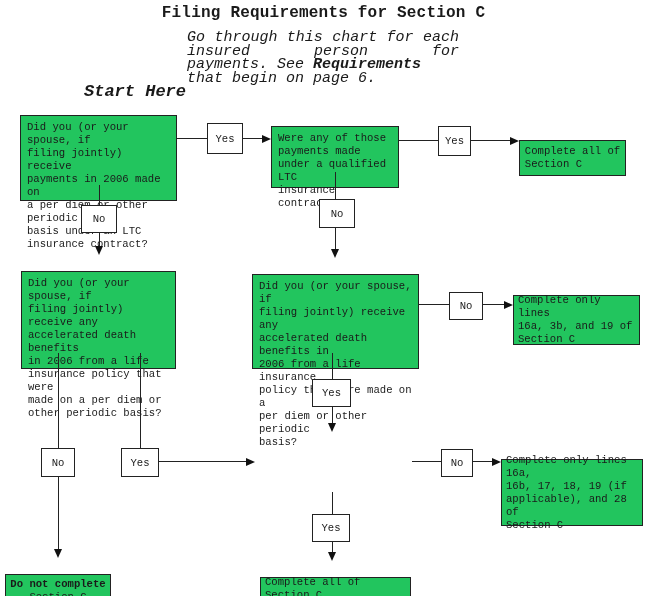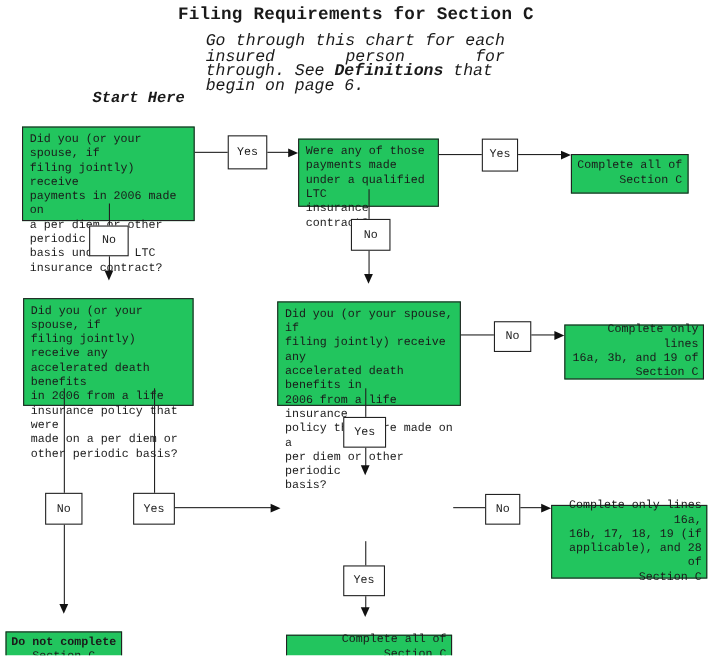--- a/index.html
+++ b/index.html
@@ -8,30 +8,30 @@
     font-family:Liberation Mono, monospace;color:#1a1a1a;overflow:hidden;
   }
   .title{
     position:absolute;left:0;top:4px;width:100%;text-align:center;
     font-size:16px;font-weight:bold;letter-spacing:.2px;
   }
   .subtitle{position:absolute;left:187px;top:31px;width:272px;
     font-style:italic;font-size:15px;line-height:13.5px;}
   .subtitle .just{text-align:justify;text-align-last:justify;}
   .subtitle .bold{font-weight:bold;}
-  .start{position:absolute;left:84px;top:82px;font-size:14px;
+  .start{position:absolute;left:84px;top:82px;font-size:17px;
     font-style:italic;font-weight:bold;}
   .box{
     position:absolute;border:1.4px solid #222;background:#22c55e;
     font-size:10.6px;line-height:13px;box-sizing:border-box;
     white-space:pre-line;
     margin-top:16px;
   }
   .qbox{padding:5px 6px;text-align:left;}
-  .rbox{display:flex;align-items:center;justify-content:center;text-align:right;padding:2px 4px;}
+  .rbox{display:flex;align-items:center;justify-content:center;text-align:left;padding:2px 4px;}
   .lbl{
     position:absolute;border:1.4px solid #222;background:#fff;box-sizing:border-box;
     display:flex;align-items:center;justify-content:center;font-size:10.6px;
   }
   .hl,.vl{position:absolute;background:#222;}
   .hl{height:1.4px;}
   .vl{width:1.4px;}
   .ar{position:absolute;width:0;height:0;border-top:4px solid transparent;
     border-bottom:4px solid transparent;border-left:9px solid #111;}
   .ad{position:absolute;width:0;height:0;border-left:4px solid transparent;
@@ -39,21 +39,21 @@
   .b{font-weight:bold;}
 </style>
 </head>
 <body>
 
 <div class="canvas">
 
   <div class="title">Filing Requirements for Section C</div>
   <div class="subtitle">
     <div class="just">Go through this chart for each insured person for</div>
-    <div><span>through. See </span><span class="bold">Definitions</span><span> that begin on page 6.</span></div>
+    <div><span>payments. See </span><span class="bold">Requirements</span><span> that begin on page 6.</span></div>
   </div>
   <div class="start">Start Here</div>
 
   <div class="box qbox" style="left:20px;top:99px;width:157px;height:86px;">Did you (or your spouse, if
 filing jointly) receive
 payments in 2006 made on
 a per diem or other periodic
 basis under an LTC
 insurance contract?</div>
   <div class="box qbox" style="left:271px;top:110px;width:128px;height:62px;">Were any of those

